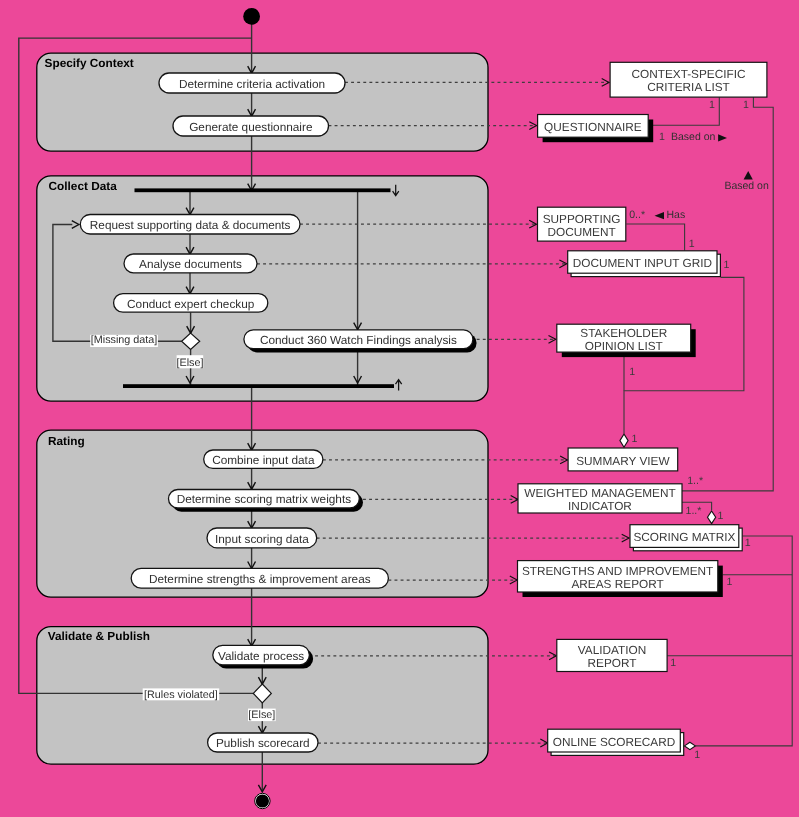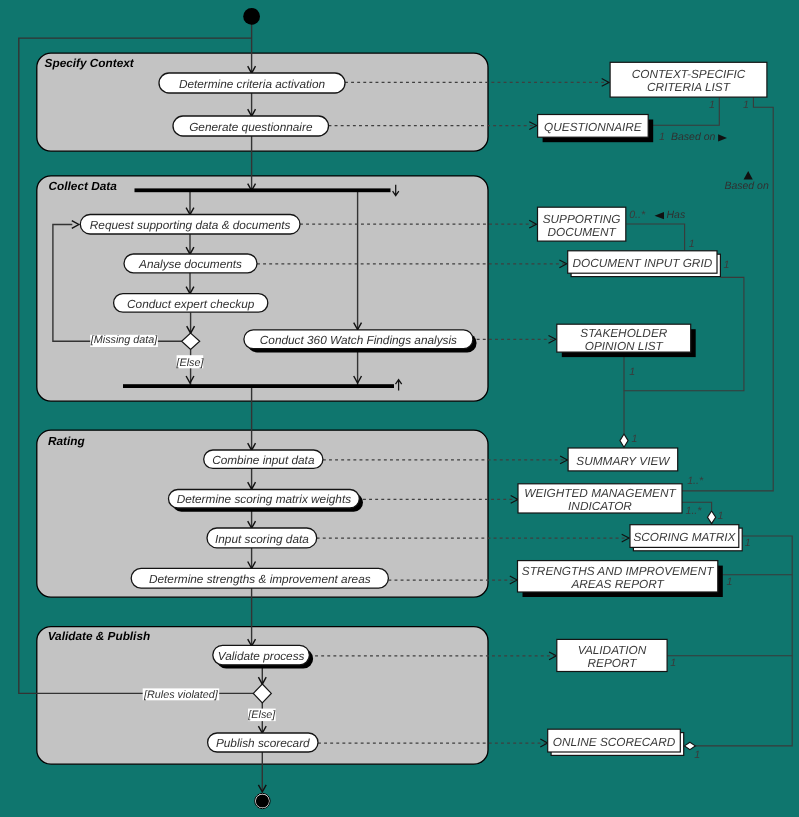--- a/index.html
+++ b/index.html
@@ -1,18 +1,18 @@
 <!DOCTYPE html>
 <html><head>
 <meta charset="utf-8">
 <title>Activity Diagram</title>
 <style>
   html,body{margin:0;padding:0;background:#ffffff;}
   body{width:799px;height:817px;overflow:hidden;font-family:"Liberation Sans",sans-serif;}
-  #stage{position:relative;width:799px;height:817px;background:#0f766e;font-style:italic;}
+  #stage{position:relative;width:799px;height:817px;background:#ec4899;}
   svg{display:block;shape-rendering:geometricPrecision;}
   text{-webkit-font-smoothing:antialiased;text-rendering:geometricPrecision;}
   .lane{fill:#c3c3c3;stroke:#000;stroke-width:1.3;}
   .lanelbl{font-size:11.8px;font-weight:bold;fill:#000;}
   .act{fill:#ffffff;stroke:#141414;stroke-width:1.3;}
   .actshadow{fill:#000000;stroke:none;}
   .actlbl{font-size:11.8px;fill:#303030;text-anchor:middle;}
   .obj{fill:#ffffff;stroke:#141414;stroke-width:1.2;}
   .objback{fill:#ffffff;stroke:#141414;stroke-width:1.2;}
   .objshadow{fill:#000000;stroke:none;}

